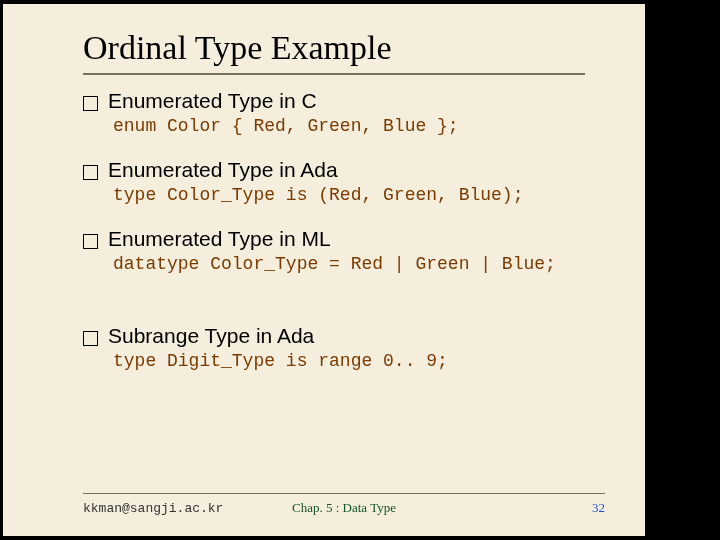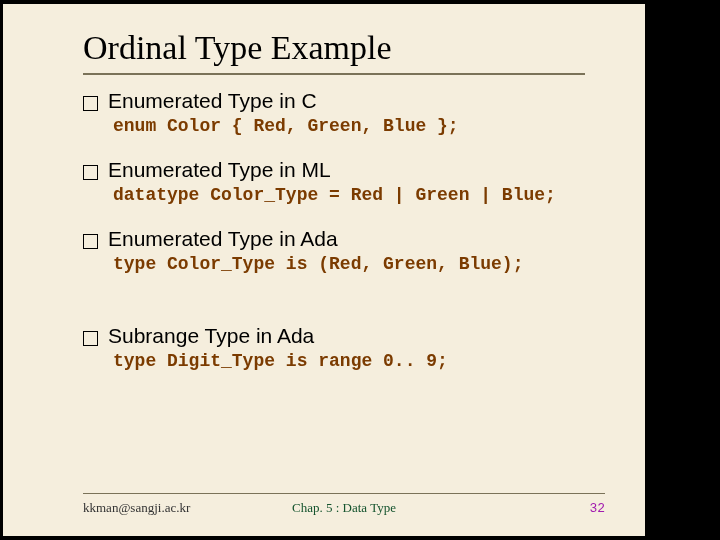--- a/index.html
+++ b/index.html
@@ -47,21 +47,21 @@
   }
   .bullet {
     width: 13px;
     height: 13px;
     border: 1.5px solid #000;
     margin-top: 5px;
     flex-shrink: 0;
   }
   .code {
     font-family: "Courier New", monospace;
-    font-weight: bold;
+    font-weight: normal;
     color: #7b3b00;
     font-size: 18px;
     margin: 3px 0 22px 30px;
     white-space: pre;
   }
   .footer {
     position: absolute;
     bottom: 20px;
     left: 80px;
     right: 40px;
@@ -71,33 +71,33 @@
     border-top: 1.5px solid #7a7258;
     margin: 0 0 6px 0;
   }
   .footer-row {
     display: flex;
     justify-content: space-between;
     align-items: center;
     font-size: 13px;
   }
   .footer-left {
-    font-family: Liberation Serif, serif;
+    font-family: Liberation Mono, monospace;
     color: #333;
   }
   .footer-center {
     font-family: "Times New Roman", serif;
     color: #14532d;
     position: absolute;
     left: 50%;
     transform: translateX(-50%);
   }
   .footer-right {
-    font-family: Liberation Mono, monospace;
-    color: #a21caf;
+    font-family: Liberation Serif, serif;
+    color: #1d4ed8;
   }
   .spacer {
     height: 20px;
   }
 </style>
 </head>
 <body>
 
 <div class="slide">
   <div class="title">Ordinal Type Example</div>
@@ -108,31 +108,31 @@
       <div class="heading">
         <span class="bullet"></span>
         <span>Enumerated Type in C</span>
       </div>
       <div class="code">enum Color { Red, Green, Blue };</div>
     </div>
 
     <div class="item">
       <div class="heading">
         <span class="bullet"></span>
-        <span>Enumerated Type in ML</span>
+        <span>Enumerated Type in Ada</span>
       </div>
-      <div class="code">datatype Color_Type = Red | Green | Blue;</div>
+      <div class="code">type Color_Type is (Red, Green, Blue);</div>
     </div>
 
     <div class="item">
       <div class="heading">
         <span class="bullet"></span>
-        <span>Enumerated Type in Ada</span>
+        <span>Enumerated Type in ML</span>
       </div>
-      <div class="code">type Color_Type is (Red, Green, Blue);</div>
+      <div class="code">datatype Color_Type = Red | Green | Blue;</div>
     </div>
 
     <div class="item">
       <div class="spacer"></div>
     </div>
 
     <div class="item">
       <div class="heading">
         <span class="bullet"></span>
         <span>Subrange Type in Ada</span>

